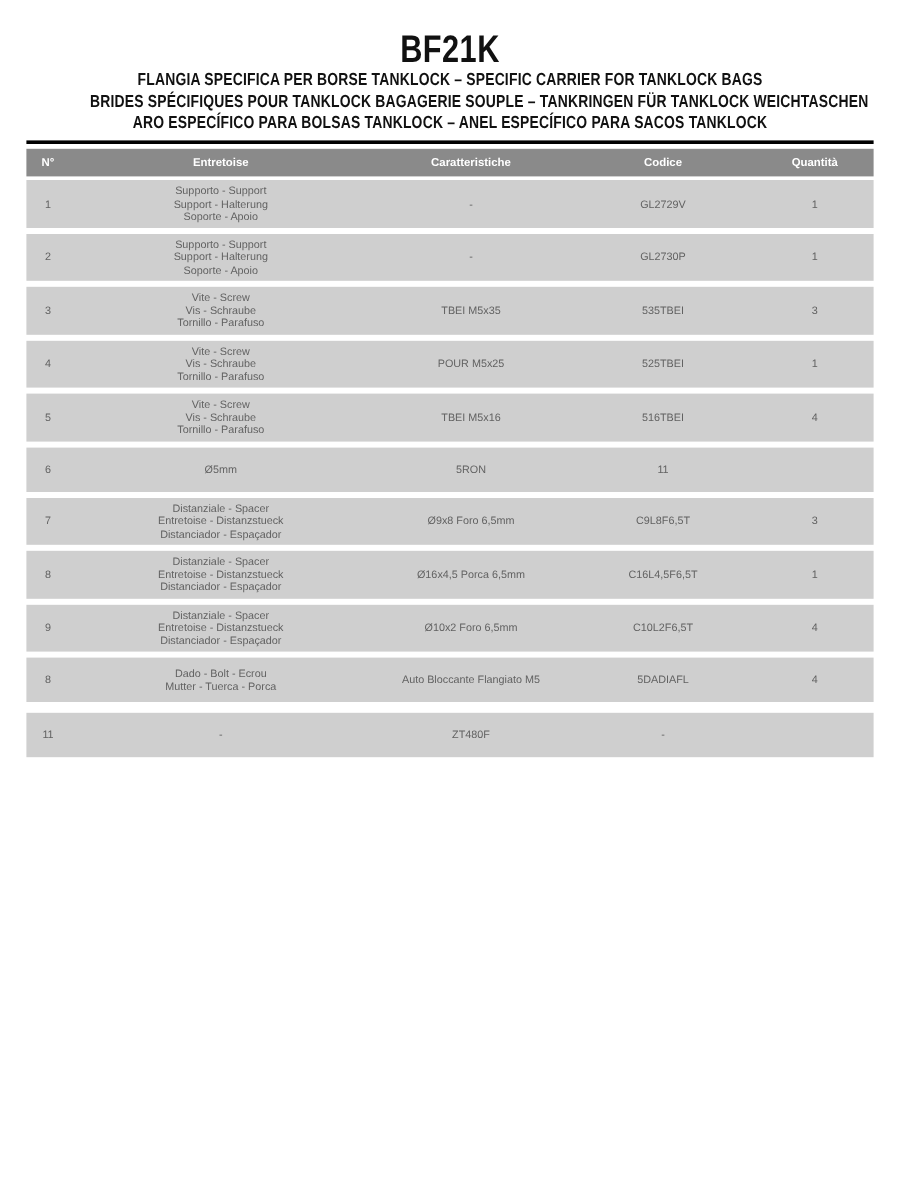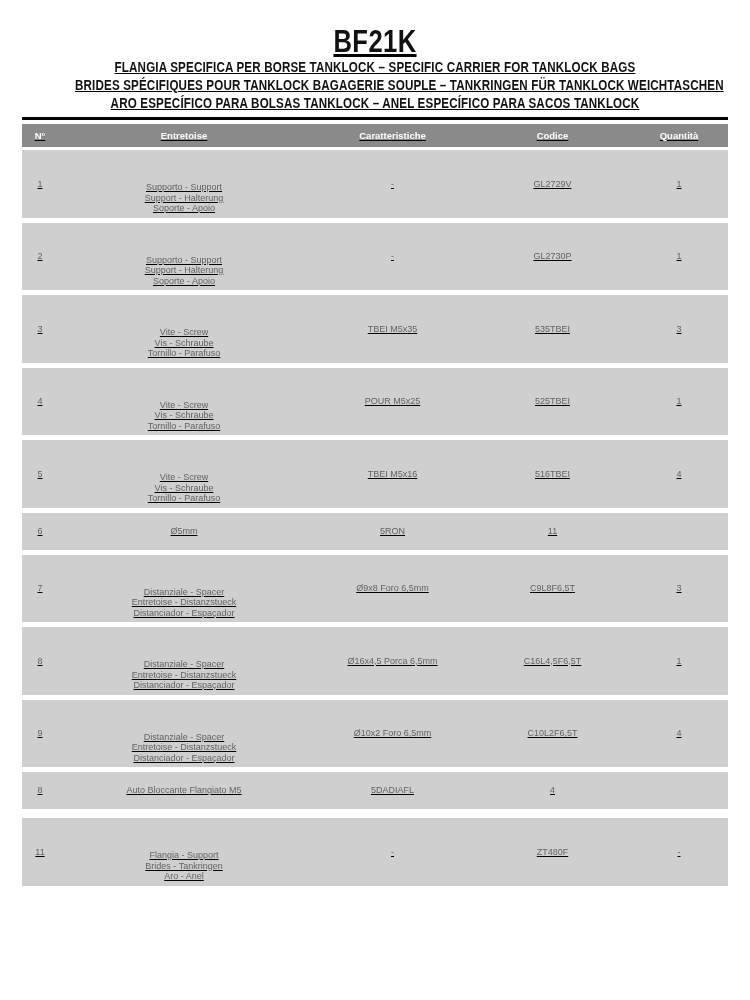--- a/index.html
+++ b/index.html
@@ -3,21 +3,21 @@
 <meta charset="utf-8">
 <style>
   * { margin: 0; padding: 0; box-sizing: border-box; }
   html, body { background: #ffffff; }
   body {
     width: 750px; height: 1000px;
     font-family: "Liberation Sans", "DejaVu Sans", sans-serif;
     position: relative;
     overflow: hidden;
   }
-  .page { width: 750px; height: 720px; background: #ffffff; padding-top: 24px; text-decoration: underline; }
+  .page { width: 750px; height: 720px; background: #ffffff; padding-top: 24px; }
 
   
   .heading {
     transform: scaleX(0.80);
     transform-origin: 50% 0;
     text-align: center;
     color: #111111;
     white-space: nowrap;
   }
   .doc-title {
@@ -62,21 +62,21 @@
     font-size: 9px;
     line-height: 10.5px;
     min-height: 37px;
     align-items: center;
     margin-top: 5px;
     padding: 4px 0;
   }
   .trow:first-child { margin-top: 0; }
   .trow:last-child { margin-top: 9px; }
   .trow > div { text-align: center; }
-  .cell-desc { white-space: pre-line; margin-top: 28px; }
+  .cell-desc { white-space: pre-line; }
 </style>
 </head>
 <body>
 
 <div class="page">
 
   <div class="heading">
     <div class="doc-title">BF21K</div>
     <div class="subtitle">FLANGIA SPECIFICA PER BORSE TANKLOCK – SPECIFIC CARRIER FOR TANKLOCK BAGS</div>
     <div class="subtitle">BRIDES SPÉCIFIQUES POUR TANKLOCK BAGAGERIE SOUPLE – TANKRINGEN FÜR TANKLOCK WEICHTASCHEN</div>
@@ -178,30 +178,29 @@
     <div class="cell-desc">Distanziale - Spacer
 Entretoise - Distanzstueck
 Distanciador - Espaçador</div>
     <div class="cell-char">Ø10x2 Foro 6,5mm</div>
     <div class="cell-code">C10L2F6,5T</div>
     <div class="cell-qty">4</div>
   </div>
 
   <div class="grid-row trow">
     <div class="cell-num">8</div>
+    <div class="cell-desc">Dado - Bolt - Ecrou
+Mutter - Tuerca - Porca</div>
     <div class="cell-char">Auto Bloccante Flangiato M5</div>
     <div class="cell-code">5DADIAFL</div>
     <div class="cell-qty">4</div>
   </div>
 
   <div class="grid-row trow">
     <div class="cell-num">11</div>
-    <div class="cell-desc">Flangia - Support
-Brides - Tankringen
-Aro - Anel</div>
     <div class="cell-char">-</div>
     <div class="cell-code">ZT480F</div>
     <div class="cell-qty">-</div>
   </div>
 </div>
 
   </div>
 </div>
 
 </body></html>

